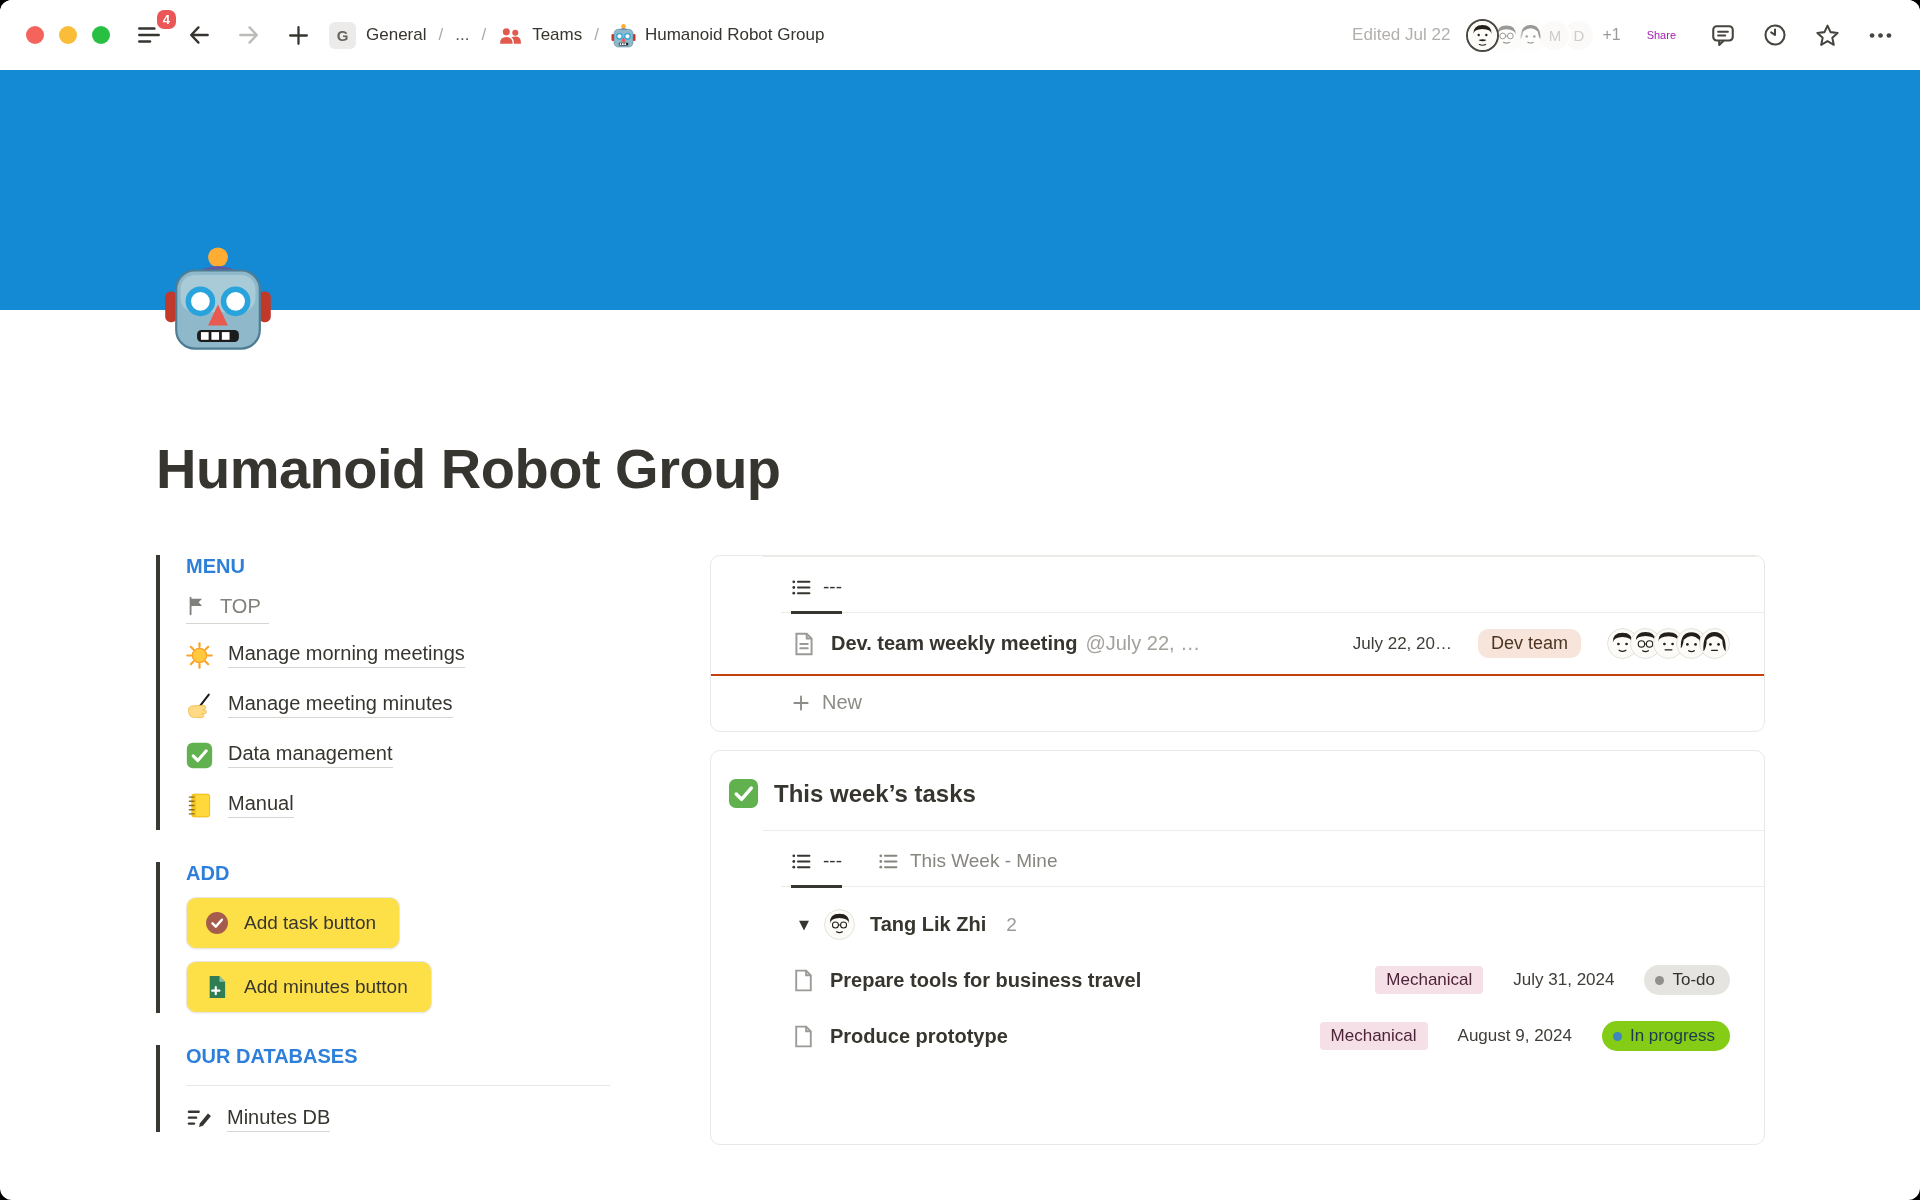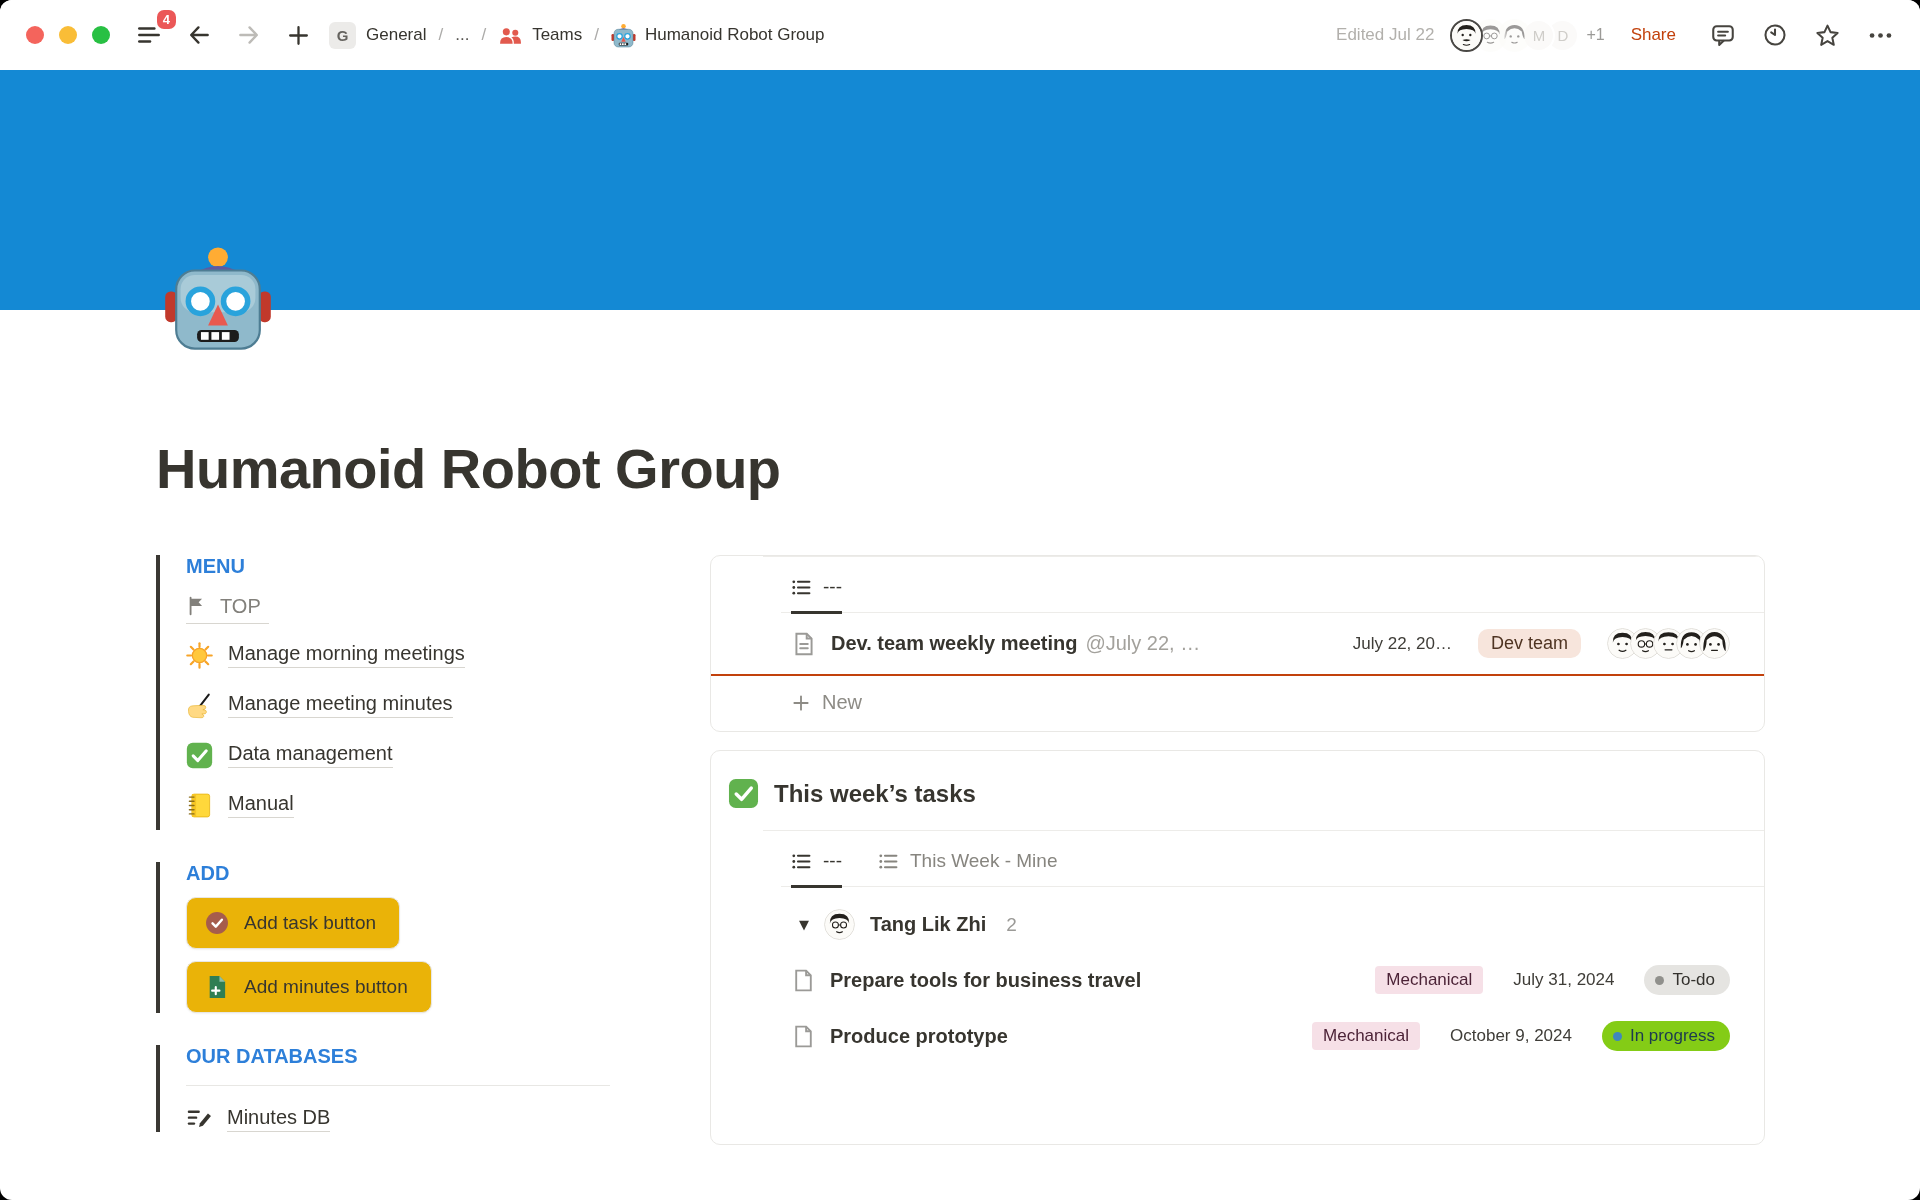--- a/index.html
+++ b/index.html
@@ -29,21 +29,21 @@
   .edited { color:#B2B0AC; font-size:17px; margin-right:16px; }
   .tb-avatars { display:flex; }
   .tb-av { width:33px; height:33px; border-radius:50%; background:#FCFBF8; position:relative;
     display:flex; align-items:center; justify-content:center; overflow:hidden; }
   .tb-av + .tb-av { margin-left:-9px; }
   .tb-av:nth-child(1){z-index:5; border:2px solid #4A4845;}
   .tb-av:nth-child(2){z-index:4; opacity:.45;} .tb-av:nth-child(3){z-index:3; opacity:.45;}
   .tb-av:nth-child(4){z-index:2;} .tb-av:nth-child(5){z-index:1;}
   .tb-av.letter { background:#FBFAF9; border:2px solid #fff; color:#CFCDC9; font-size:15px; }
   .more-count { color:#9B9A97; font-size:16px; margin-left:7px; }
-  .share { font-size:17px; margin:0 8px 0 26px; color:#c2410c; }
+  .share { font-size:11px; margin:0 8px 0 26px; color:#a21caf; }
   .icon-btn { margin-left:26px; }
 
   
   .banner { height:240px; background:#1489D4; }
   .page-icon-big { position:absolute; left:163px; top:243px; width:110px; height:110px; z-index:6; }
 
   
   .content { padding:0 155px 0 156px; }
   .page-title { margin-top:126px; font-size:56px; font-weight:700; letter-spacing:-.5px; color:#37352F; }
   .columns { display:flex; gap:94px; margin-top:54px; }
@@ -53,21 +53,21 @@
   
   .sec { border-left:4px solid #3A3833; padding-left:26px; }
   .sec + .sec { margin-top:32px; }
   .sec-heading { color:#2D7FD9; font-weight:700; font-size:20px; }
   .top-row { margin-top:10px; height:42px; display:flex; align-items:center; }
   .top-link { display:inline-flex; align-items:center; gap:12px; color:#82807B; font-size:20px;
     border-bottom:1px solid #D8D6D0; padding:0 8px 5px 0; }
   .menu-item { display:flex; align-items:center; gap:15px; height:50px; }
   .emoji-icon { width:27px; height:27px; flex:none; display:flex; }
   .link-underline { border-bottom:1px solid #D8D6D0; padding-bottom:2px; font-size:20px; color:#37352F; }
-  .add-btn { display:flex; align-items:center; gap:14px; background:#eab308; border:1px solid #E8E7E4;
+  .add-btn { display:flex; align-items:center; gap:14px; background:#fde047; border:1px solid #E8E7E4;
     border-radius:10px; padding:12px 23px 12px 17px; font-size:19px; color:#37352F; width:fit-content;
     box-shadow:0 1px 2px rgba(15,15,15,.05); margin-top:12px; }
   .add-btn:first-of-type { margin-top:16px; }
   .db-divider { border-top:1px solid #E8E7E4; margin:17px 0 0 0; width:424px; }
   .db-row { display:flex; align-items:center; gap:14px; margin-top:19px; }
 
   
   .card { border:1px solid #E9E8E5; border-radius:10px; background:#fff; overflow:hidden; }
   .card + .card { margin-top:18px; }
   .card-header { display:flex; align-items:center; gap:15px; padding:27px 24px 21px 17px;
@@ -567,21 +567,21 @@
           </div>
 
           <div class="task-row">
             <svg width="25" height="25" viewBox="0 0 24 24" fill="none" stroke="#9B9A97" stroke-width="1.8">
               <path d="M5 2.5 L14.5 2.5 L19 7 L19 21.5 L5 21.5 Z"></path>
                 <path d="M14.5 2.5 L14.5 7 L19 7"></path>
             </svg>
             <span class="row-title">Produce prototype</span>
             <span class="t-right">
               <span class="tag">Mechanical</span>
-              <span class="cell-date">October 9, 2024</span>
+              <span class="cell-date">August 9, 2024</span>
               <span class="pill blue">
                 <span class="dot"></span>
                 <span>In progress</span>
               </span>
             </span>
           </div>
         </div>
 
       </div>
     </div>

